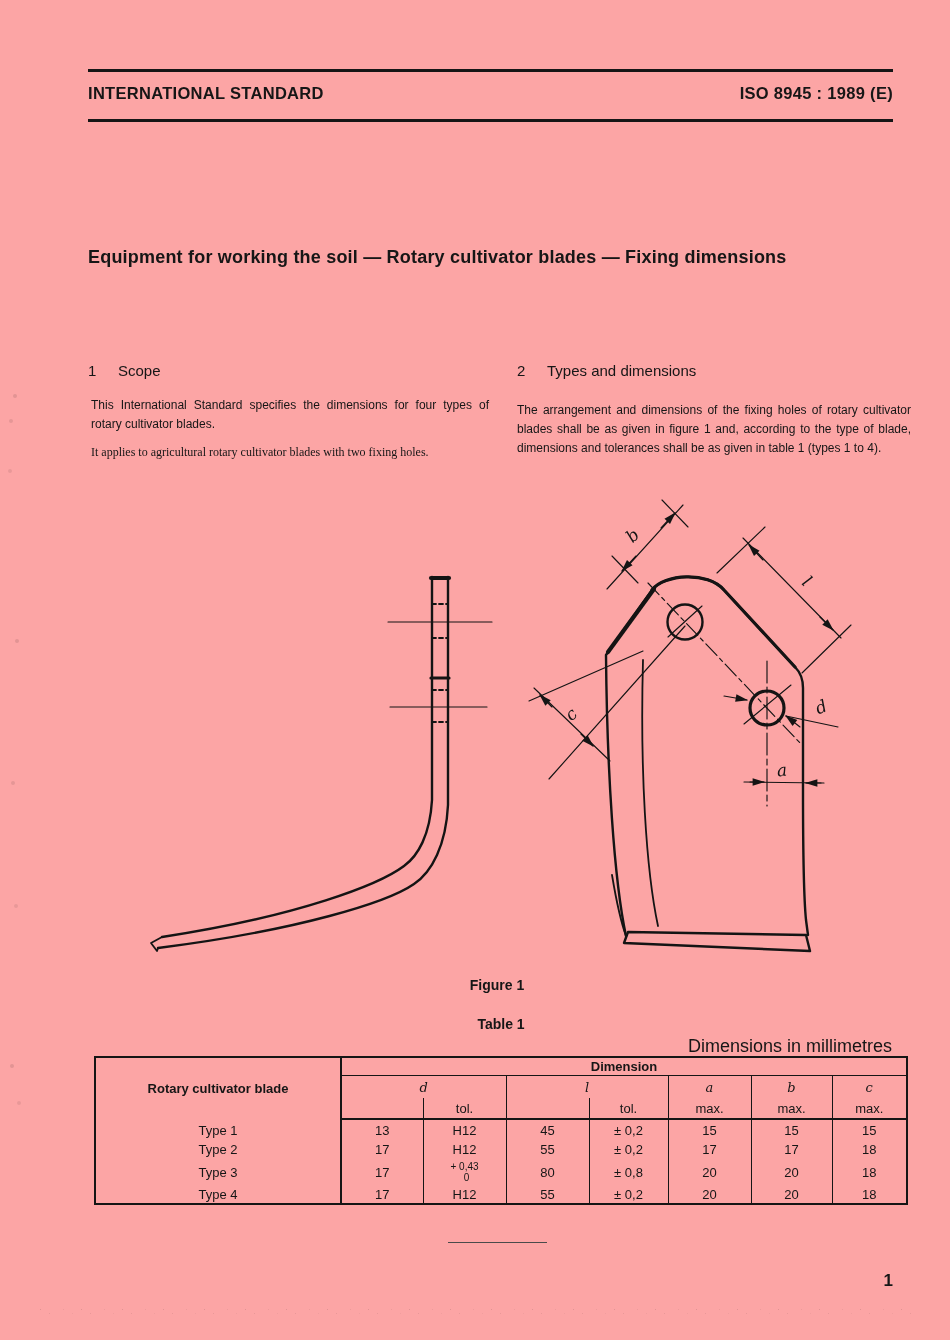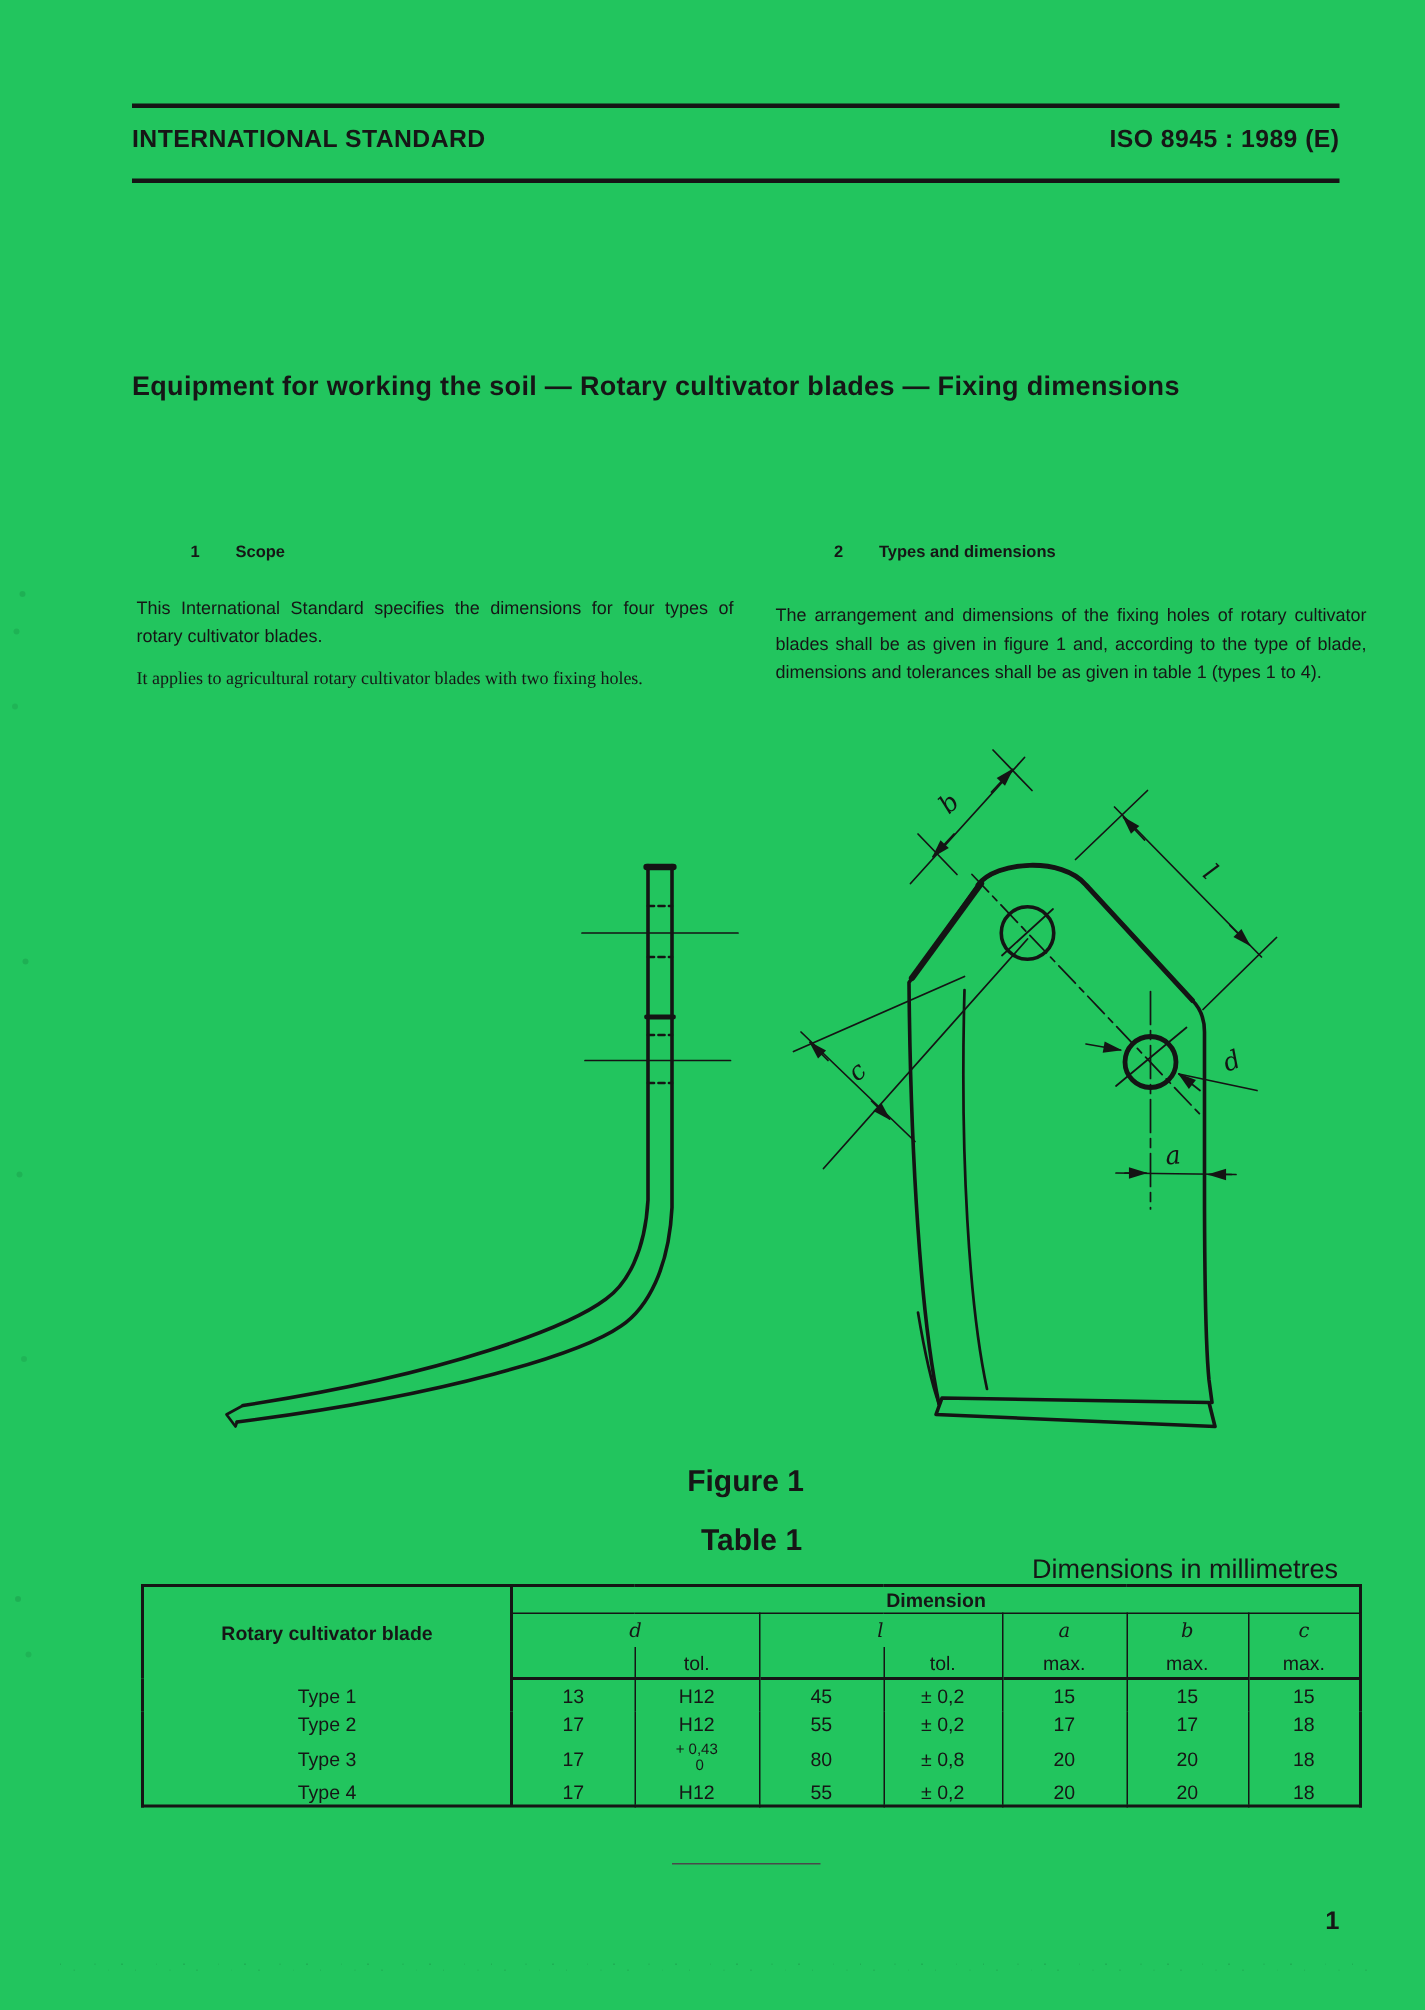--- a/index.html
+++ b/index.html
@@ -1,39 +1,39 @@
 <!DOCTYPE html>
 <html><head>
 <meta charset="utf-8">
 <style>
   html,body{margin:0;padding:0;background:#e8e8e8;}
-  #page{position:relative;width:950px;height:1340px;background:#22c55e;overflow:hidden;
+  #page{position:relative;width:950px;height:1340px;background:#fca5a5;overflow:hidden;
         font-family:"Liberation Sans",sans-serif;color:#161616;}
   .abs{position:absolute;}
   .rule{background:#151515;}
   
   #hdr-rule-top{left:88px;top:69px;width:805px;height:3px;}
   #hdr-row{left:88px;top:84px;width:805px;display:flex;justify-content:space-between;}
   .hdr-txt{font-weight:bold;font-size:16.5px;letter-spacing:.3px;}
   #hdr-rule-bot{left:88px;top:119px;width:805px;height:3px;}
   
   #doc-title{left:88px;top:240px;width:745px;font-size:18px;font-weight:bold;
              line-height:34.5px;letter-spacing:.2px;}
   
-  .sec-head{font-size:11px;font-weight:bold;margin-left:39px;}
+  .sec-head{font-size:15px;font-weight:normal;}
   .sec-num{display:inline-block;width:30px;}
   .para{font-size:12px;line-height:18.8px;text-align:justify;}
   #scope-head{left:88px;top:362px;}
   #scope-p1{left:91px;top:396px;width:398px;}
   #scope-p2{left:91px;top:443px;width:398px;font-family:Liberation Serif, serif;}
   #types-head{left:517px;top:362px;}
   #types-p1{left:517px;top:401px;width:394px;}
   
   #figure-svg{left:0;top:495px;}
-  .cap{font-size:20px;font-weight:bold;text-align:center;}
+  .cap{font-size:14px;font-weight:bold;text-align:center;}
   #figure-caption{left:437px;top:977px;width:120px;}
   #table-caption{left:441px;top:1016px;width:120px;}
   #units-note{left:592px;top:1036px;width:300px;font-size:18px;text-align:right;}
   
   #dims-table{position:absolute;left:94px;top:1056px;border-collapse:collapse;
               table-layout:fixed;width:812px;border:2px solid #151515;}
   #dims-table td{padding:0;text-align:center;vertical-align:middle;font-size:13px;
                  border:0 solid #151515;}
   .bL2{border-left-width:2px !important;}
   .bL1{border-left-width:1.3px !important;}

